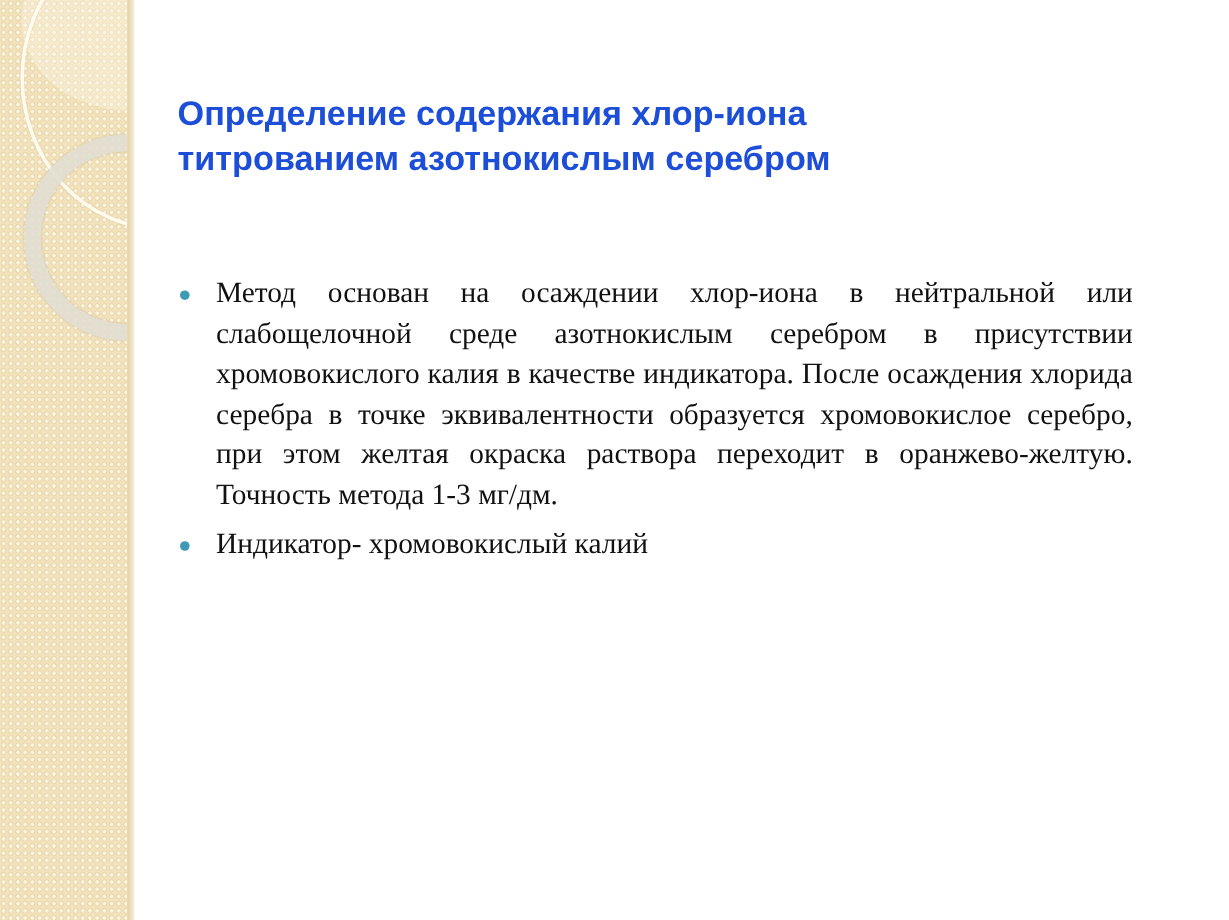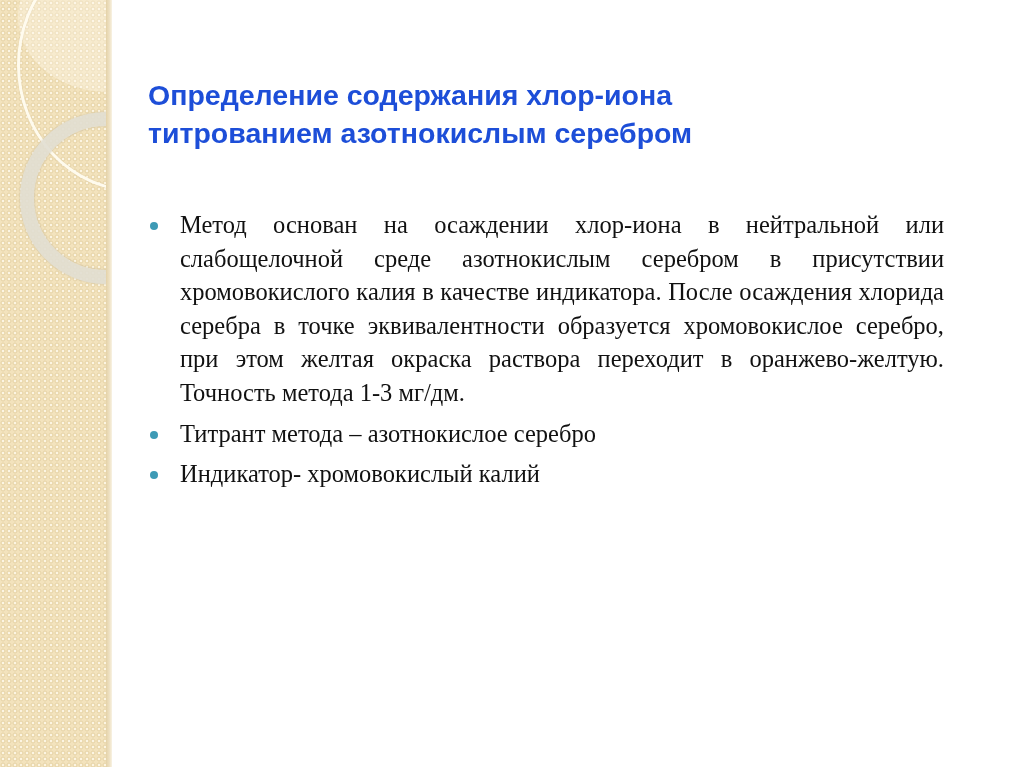--- a/index.html
+++ b/index.html
@@ -41,21 +41,21 @@
     }
     .slide-title {
       position: absolute; left: 148px; top: 76px; width: 780px;
       font-family: "Liberation Sans", sans-serif;
       font-weight: bold; font-size: 28.5px; line-height: 38px;
       color: #1d4ed8;
       margin: 0;
     }
     .slide-title span { display: block; }
     .bullets {
-      position: absolute; left: 148px; top: 208px; width: 796px;
+      position: absolute; left: 148px; top: 228px; width: 796px;
       margin: 0; padding: 0; list-style: none;
       font-size: 24.5px; line-height: 33.6px; color: #111111;
     }
     .bullets li {
       position: relative; padding-left: 32px; margin-bottom: 7px;
     }
     .bullets li.justified { text-align: justify; }
     .bullet-dot {
       position: absolute; left: 2px; top: 14px;
       width: 8px; height: 8px; border-radius: 50%;
@@ -77,19 +77,15 @@
   <span>титрованием азотнокислым серебром</span>
 </h1>
 
 <ul class="bullets">
   <li class="justified">
     <span class="bullet-dot"></span>
     <span>Метод основан на осаждении хлор-иона в нейтральной или слабощелочной среде азотнокислым серебром в присутствии хромовокислого калия в качестве индикатора. После осаждения хлорида серебра в точке эквивалентности образуется хромовокислое серебро, при этом желтая окраска раствора переходит в оранжево-желтую. Точность метода 1-3 мг/дм.</span>
   </li>
   <li>
     <span class="bullet-dot"></span>
-    <span>Титрант метода – азотнокислое серебро</span>
-  </li>
-  <li>
-    <span class="bullet-dot"></span>
     <span>Индикатор- хромовокислый калий</span>
   </li>
 </ul>
 
 </body></html>

